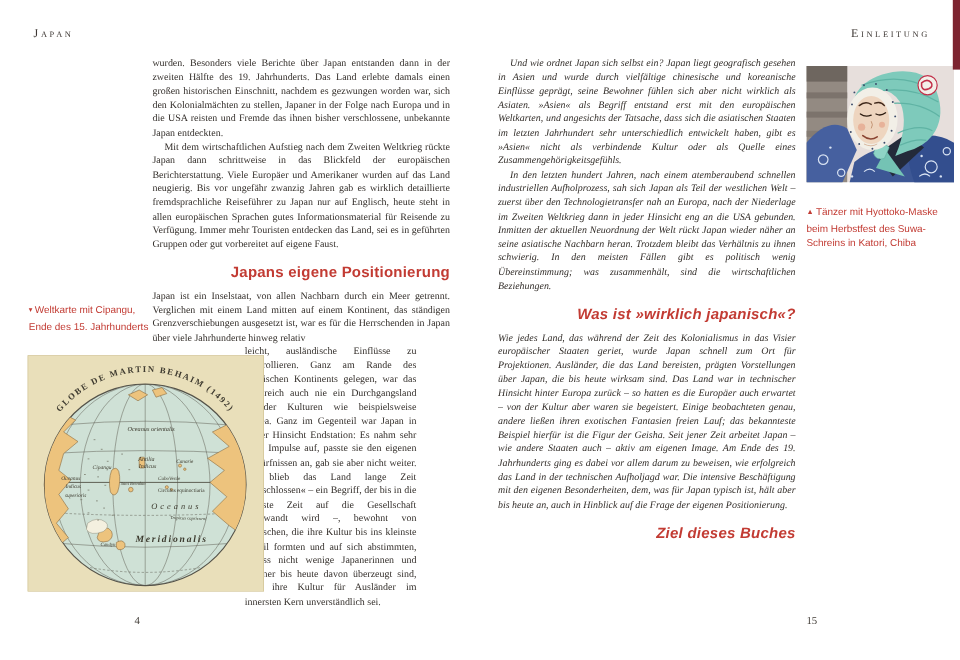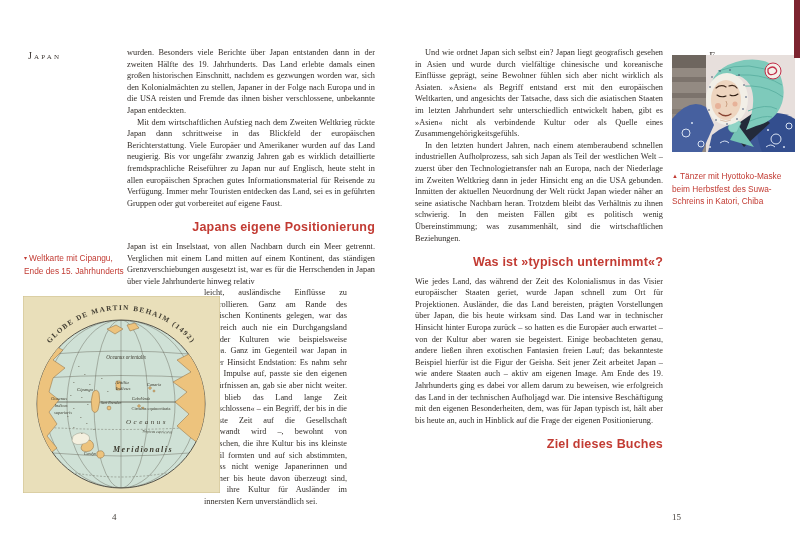--- a/index.html
+++ b/index.html
@@ -3,30 +3,30 @@
 <meta charset="utf-8">
 <style>
   html,body{margin:0;padding:0;}
   body{
     width:800px;height:550px;position:relative;background:#ffffff;
     font-family:"Liberation Serif", serif;color:#2e2a26;overflow:hidden;
   }
   .spread{position:absolute;inset:0;background:#ffffff;}
   .running-head{
     position:absolute;top:23px;font-size:10px;letter-spacing:2.2px;
-    font-variant:small-caps;color:#3d3733;margin-top:27px;
+    font-variant:small-caps;color:#3d3733;
   }
   .rh-left{left:28px;}
   .rh-right{right:25px;}
   .col{
     position:absolute;top:47px;width:248px;text-align:justify;
     font-size:8.3px;line-height:11.6px;color:#332e2a;
   }
   .col-left{left:127px;}
-  .col-right{left:415px;}
+  .col-right{left:415px;font-style:italic;}
   .para{margin:0;}
   .indent{text-indent:10px;}
   .narrow{margin-left:77px;width:143px;}
   .heading{
     font-family:"Liberation Sans", sans-serif;font-size:12.5px;font-weight:600;
     color:#c23b33;margin:13px 0 7px 0;text-align:right;letter-spacing:0.2px;
   }
   .fig-caption{
     position:absolute;font-family:"Liberation Sans", sans-serif;
     font-size:8.3px;line-height:12px;color:#c23b33;text-align:left;
@@ -139,21 +139,21 @@
         <text x="67" y="159" font-size="4" text-anchor="middle">Candyn</text>
       </g>
     </svg>
   </div>
 
   <div class="page-num pn-left">4</div>
 
   <div class="col col-right">
     <p class="para indent">Und wie ordnet Japan sich selbst ein? Japan liegt geografisch gesehen in Asien und wurde durch vielfältige chinesische und koreanische Einflüsse geprägt, seine Bewohner fühlen sich aber nicht wirklich als Asiaten. »Asien« als Begriff entstand erst mit den europäischen Weltkarten, und angesichts der Tatsache, dass sich die asiatischen Staaten im letzten Jahrhundert sehr unterschiedlich entwickelt haben, gibt es »Asien« nicht als verbindende Kultur oder als Quelle eines Zusammengehörigkeitsgefühls.</p>
     <p class="para indent">In den letzten hundert Jahren, nach einem atemberaubend schnellen industriellen Aufholprozess, sah sich Japan als Teil der westlichen Welt – zuerst über den Technologietransfer nah an Europa, nach der Niederlage im Zweiten Weltkrieg dann in jeder Hinsicht eng an die USA gebunden. Inmitten der aktuellen Neuordnung der Welt rückt Japan wieder näher an seine asiatische Nachbarn heran. Trotzdem bleibt das Verhältnis zu ihnen schwierig. In den meisten Fällen gibt es politisch wenig Übereinstimmung; was zusammenhält, sind die wirtschaftlichen Beziehungen.</p>
-    <h2 class="heading">Was ist »typisch unternimmt«?</h2>
+    <h2 class="heading">Was ist »wirklich japanisch«?</h2>
     <p class="para">Wie jedes Land, das während der Zeit des Kolonialismus in das Visier europäischer Staaten geriet, wurde Japan schnell zum Ort für Projektionen. Ausländer, die das Land bereisten, prägten Vorstellungen über Japan, die bis heute wirksam sind. Das Land war in technischer Hinsicht hinter Europa zurück – so hatten es die Europäer auch erwartet – von der Kultur aber waren sie begeistert. Einige beobachteten genau, andere ließen ihren exotischen Fantasien freien Lauf; das bekannteste Beispiel hierfür ist die Figur der Geisha. Seit jener Zeit arbeitet Japan – wie andere Staaten auch – aktiv am eigenen Image. Am Ende des 19. Jahrhunderts ging es dabei vor allem darum zu beweisen, wie erfolgreich das Land in der technischen Aufholjagd war. Die intensive Beschäftigung mit den eigenen Besonderheiten, dem, was für Japan typisch ist, hält aber bis heute an, auch in Hinblick auf die Frage der eigenen Positionierung.</p>
     <h2 class="heading">Ziel dieses Buches</h2>
   </div>
 
   <div class="photo-figure">
     <svg viewBox="0 0 123 97" width="123" height="97">
       <rect width="123" height="97" fill="#e7dfdc"></rect>
       <g>
         <rect x="0" y="0" width="34" height="97" fill="#938a82"></rect>
         <rect x="0" y="0" width="34" height="13" fill="#6e665f"></rect>

